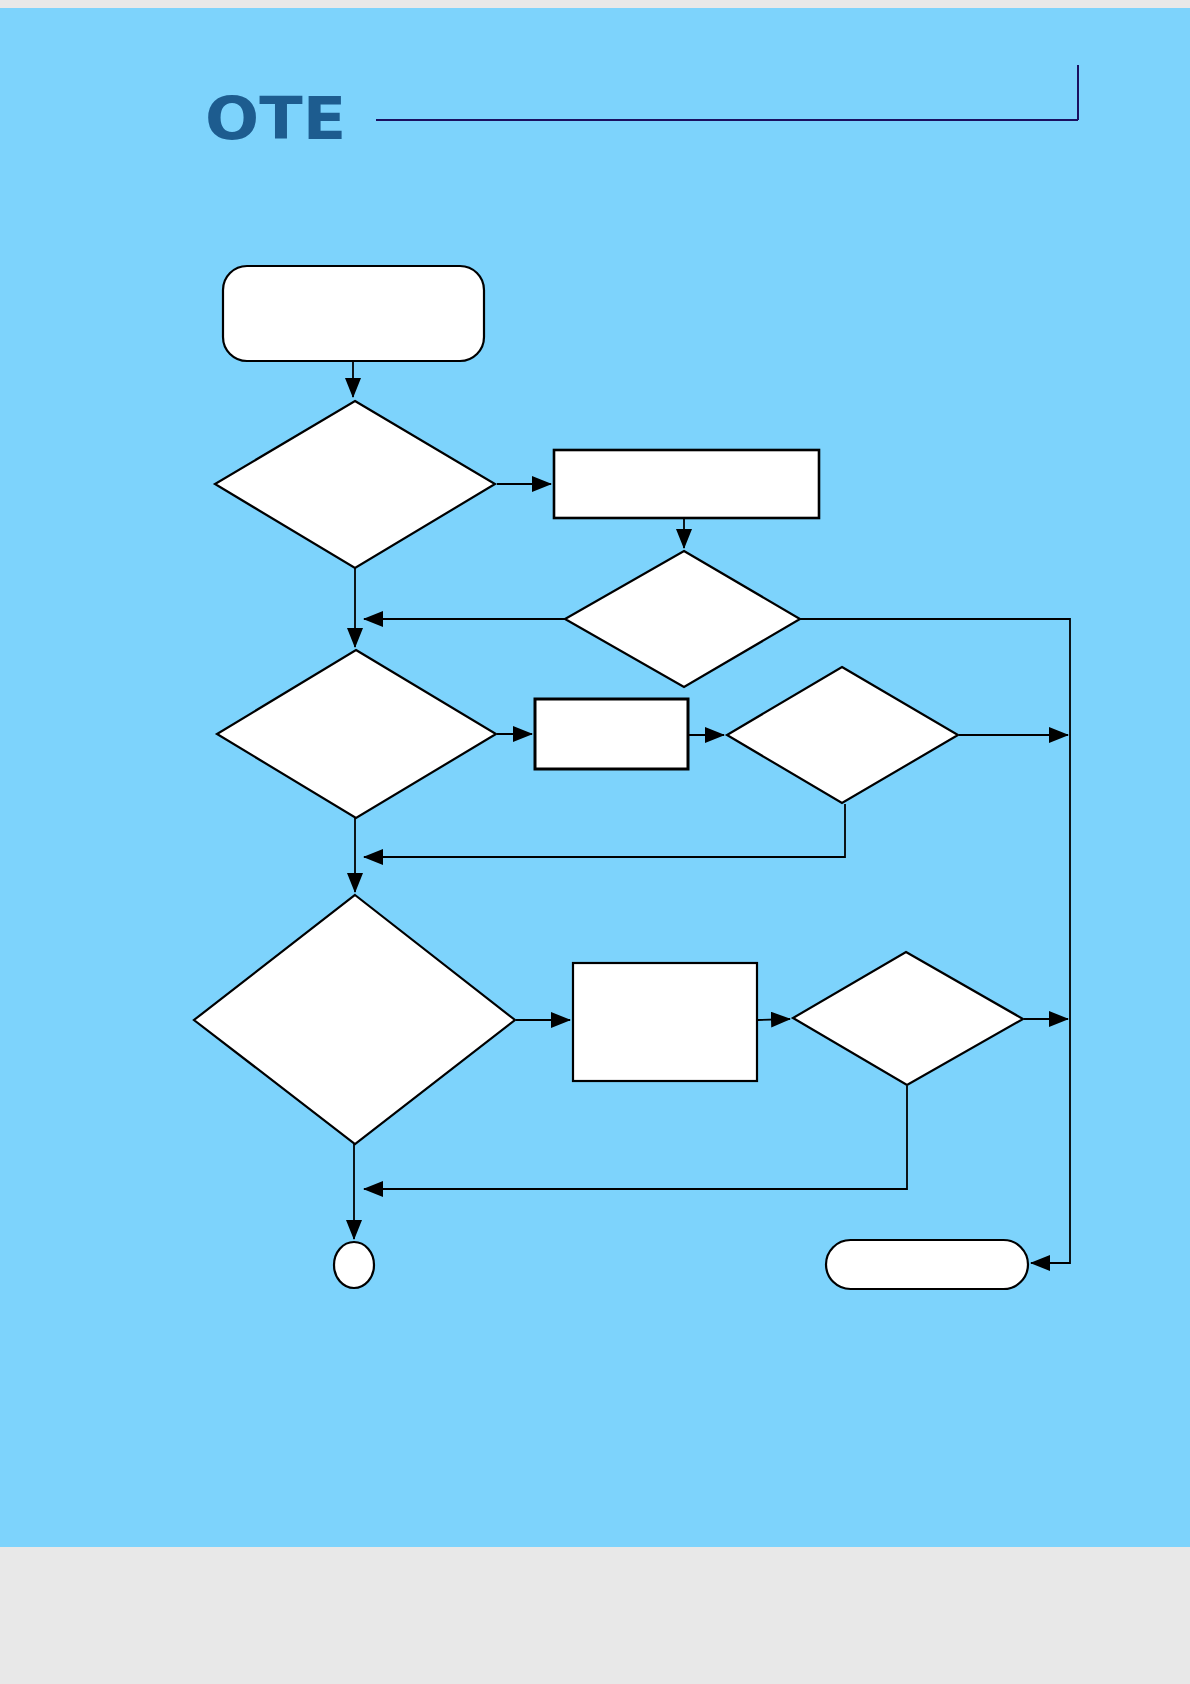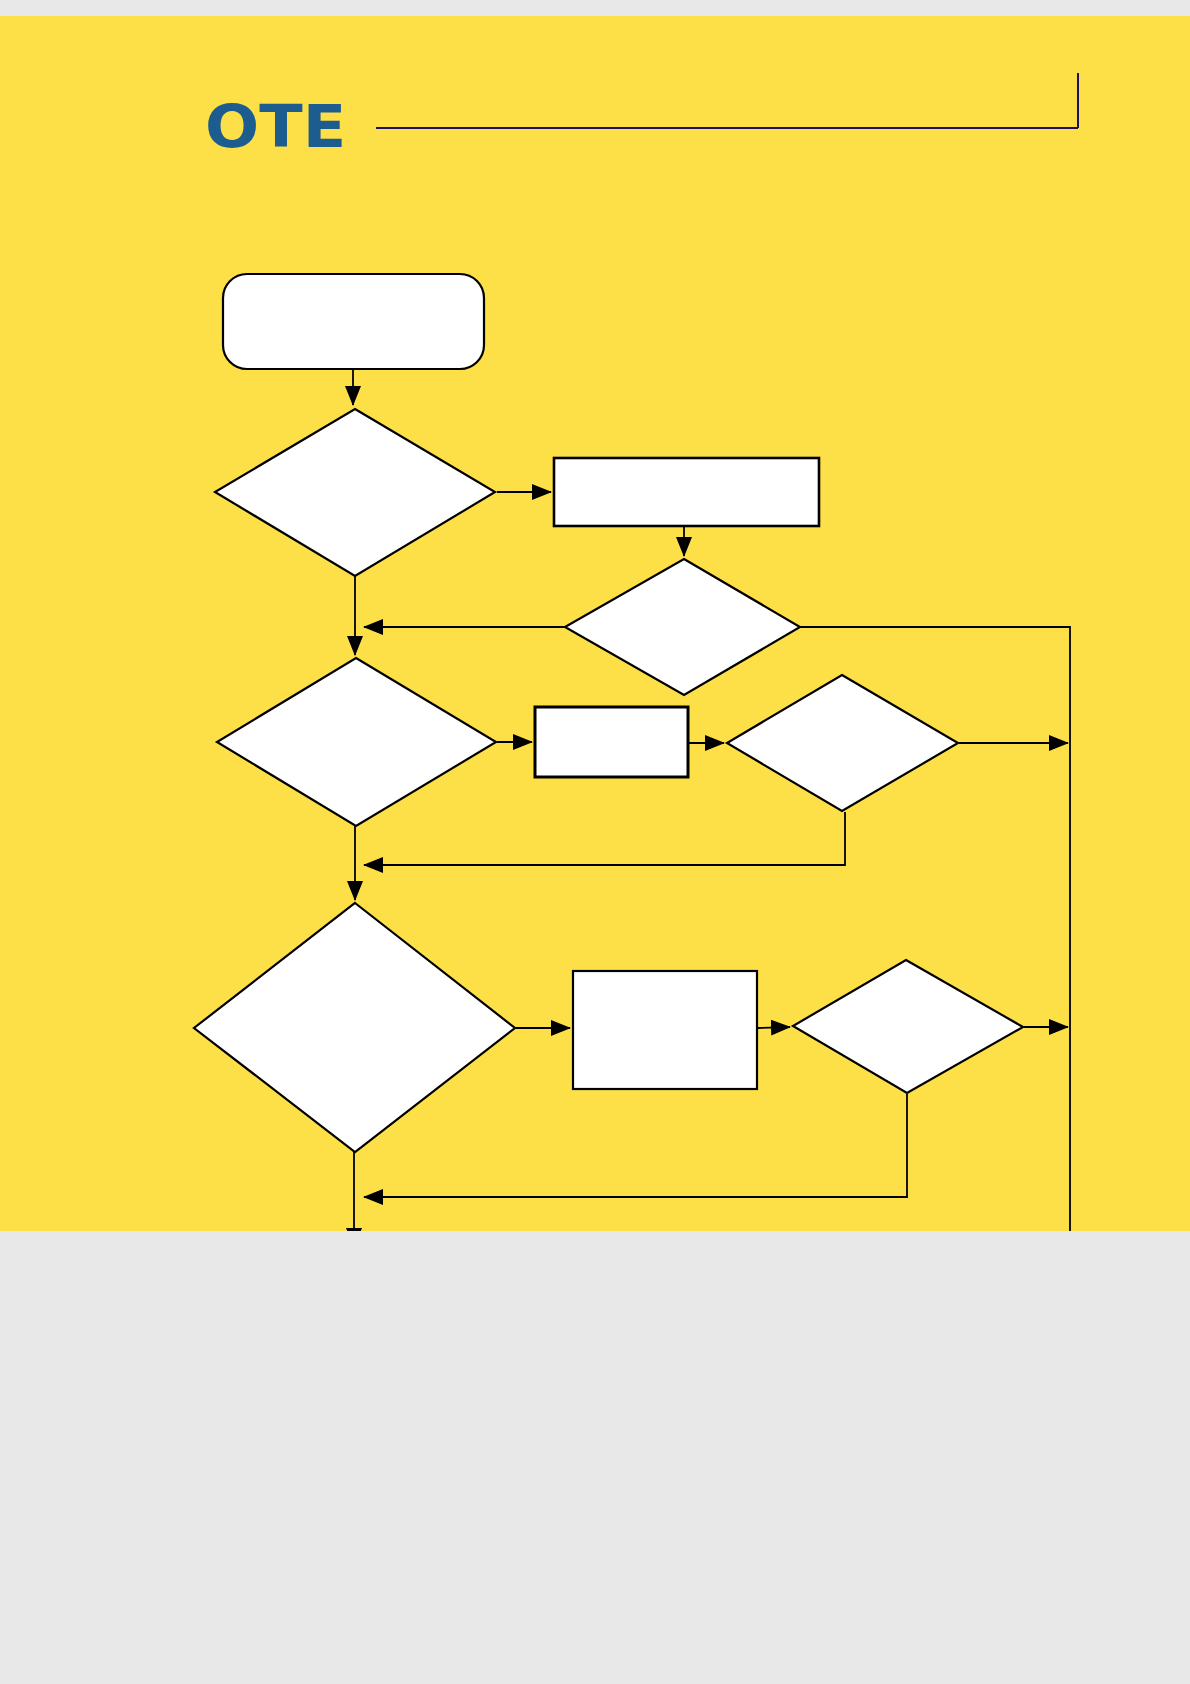--- a/index.html
+++ b/index.html
@@ -1,20 +1,20 @@
 <!DOCTYPE html>
 <html><head>
 <meta charset="utf-8">
 <style>
   html,body{margin:0;padding:0;background:#e8e8e8;}
   .page{
     position:relative;
-    width:1190px;height:1215px;
-    background:#fde047;
-    margin:16px auto;
+    width:1190px;height:1539px;
+    background:#7dd3fc;
+    margin:8px auto;
     overflow:hidden;
     font-family:"Liberation Sans", sans-serif;
   }
   .logo{
     position:absolute;
     left:205px;top:82px;
     color:#1d5c8f;
     font-family:"DejaVu Sans", sans-serif;
     font-weight:bold;
     font-size:54px;

